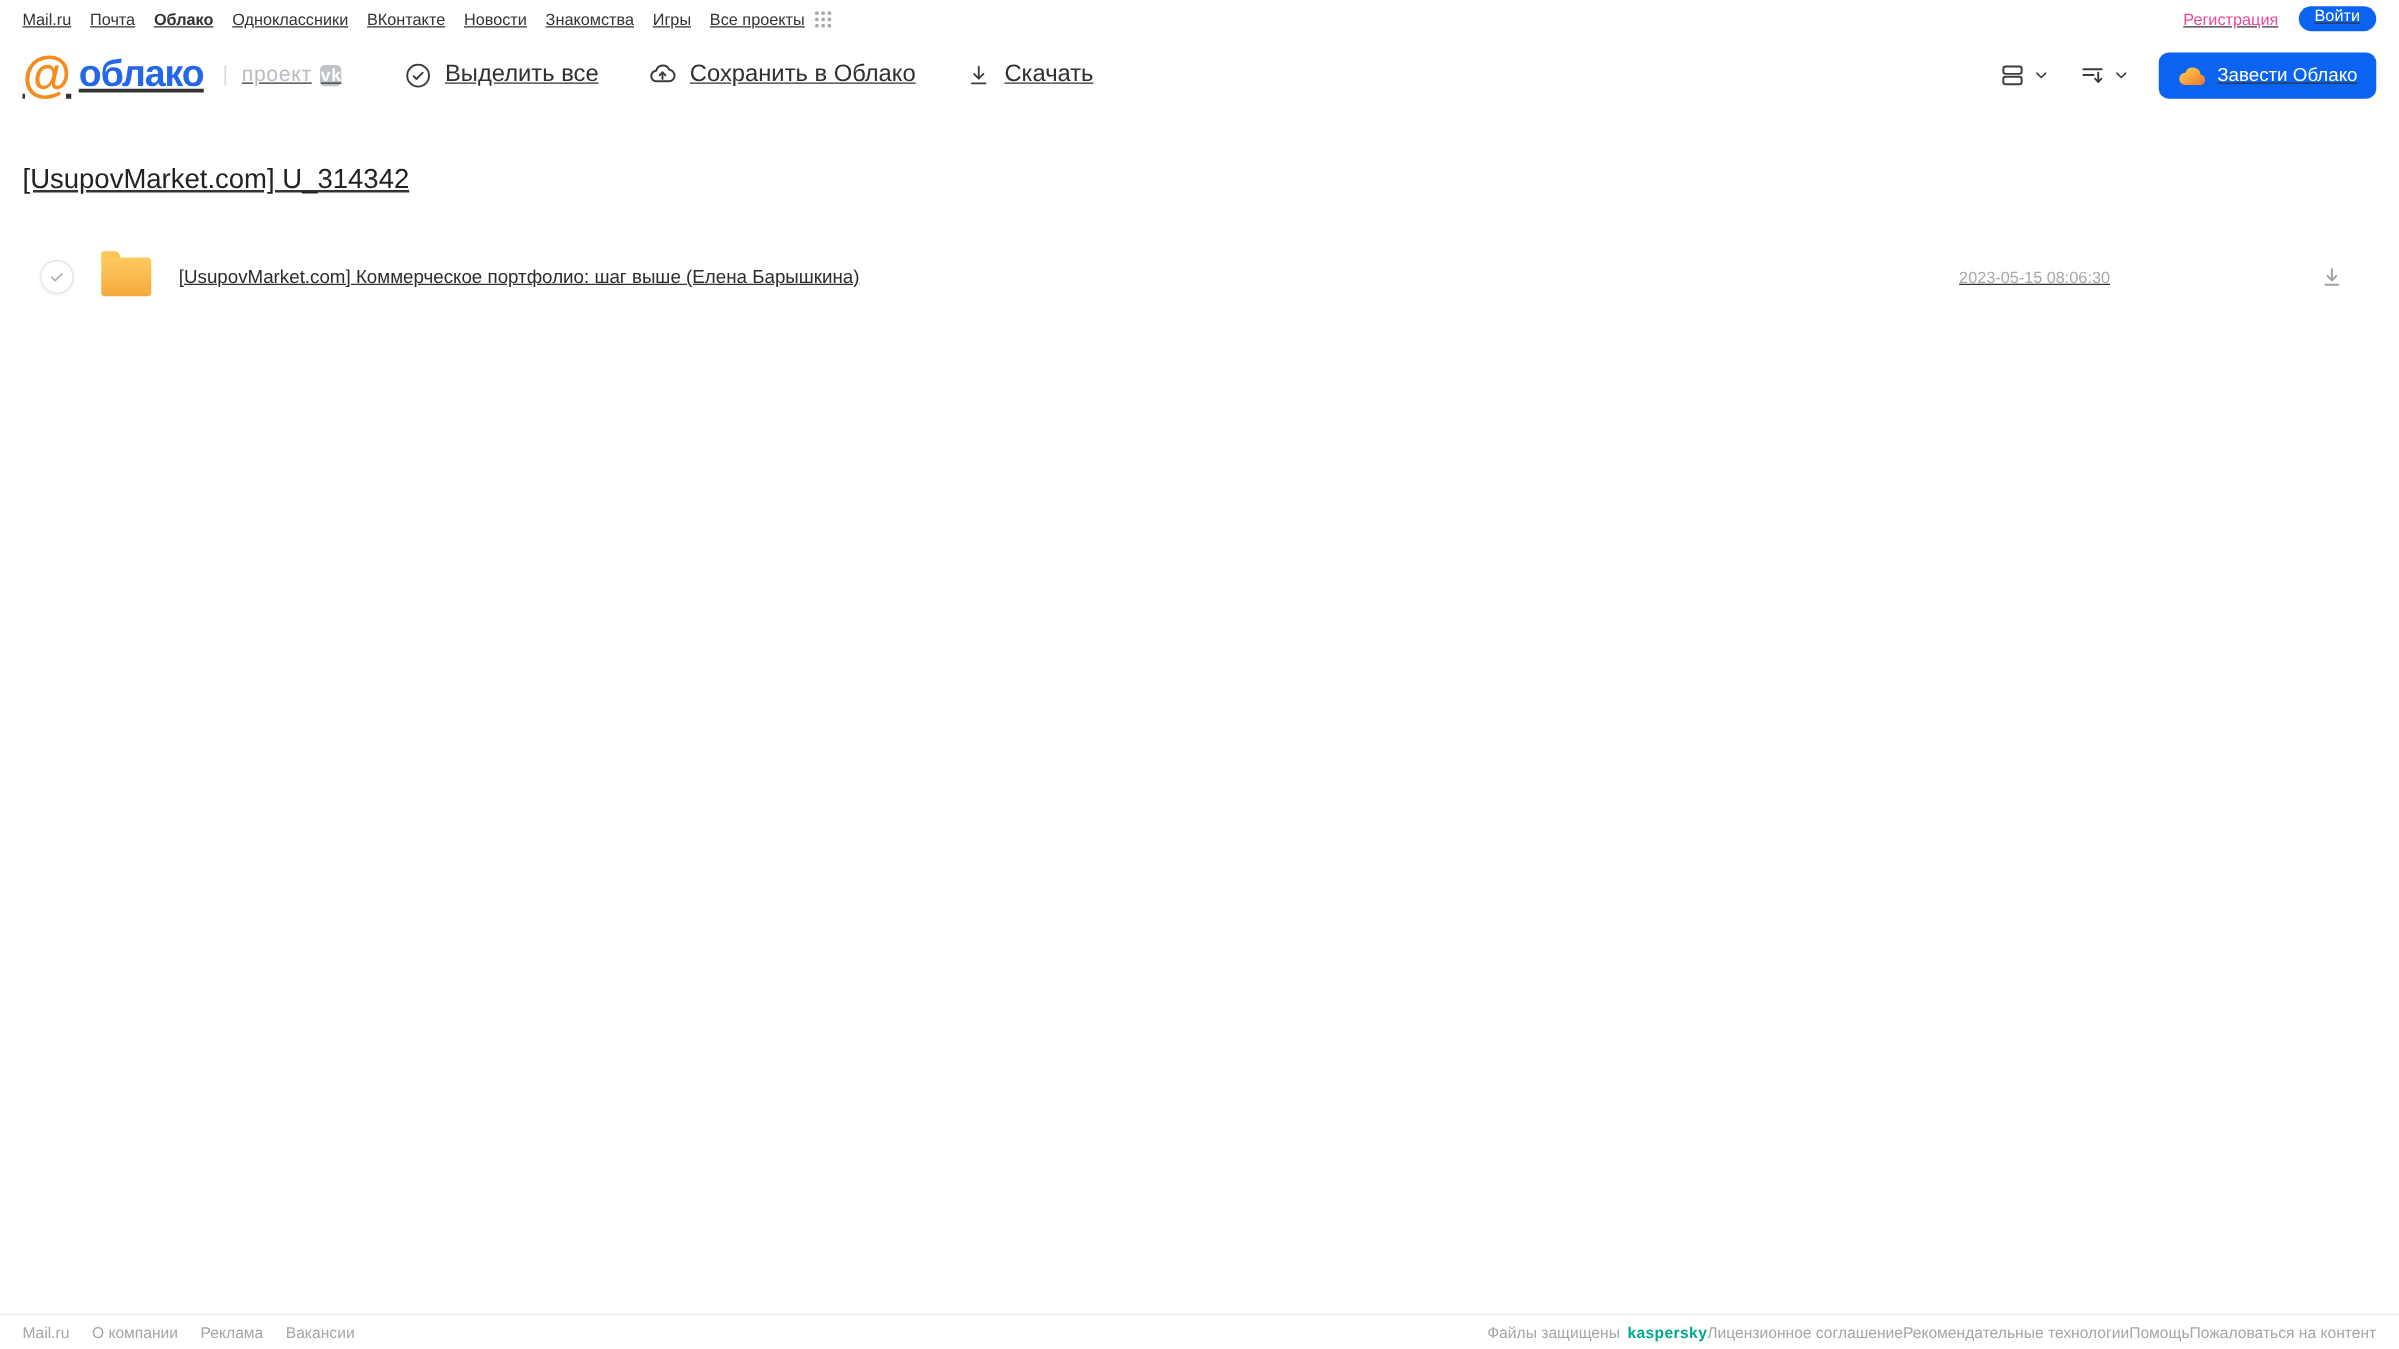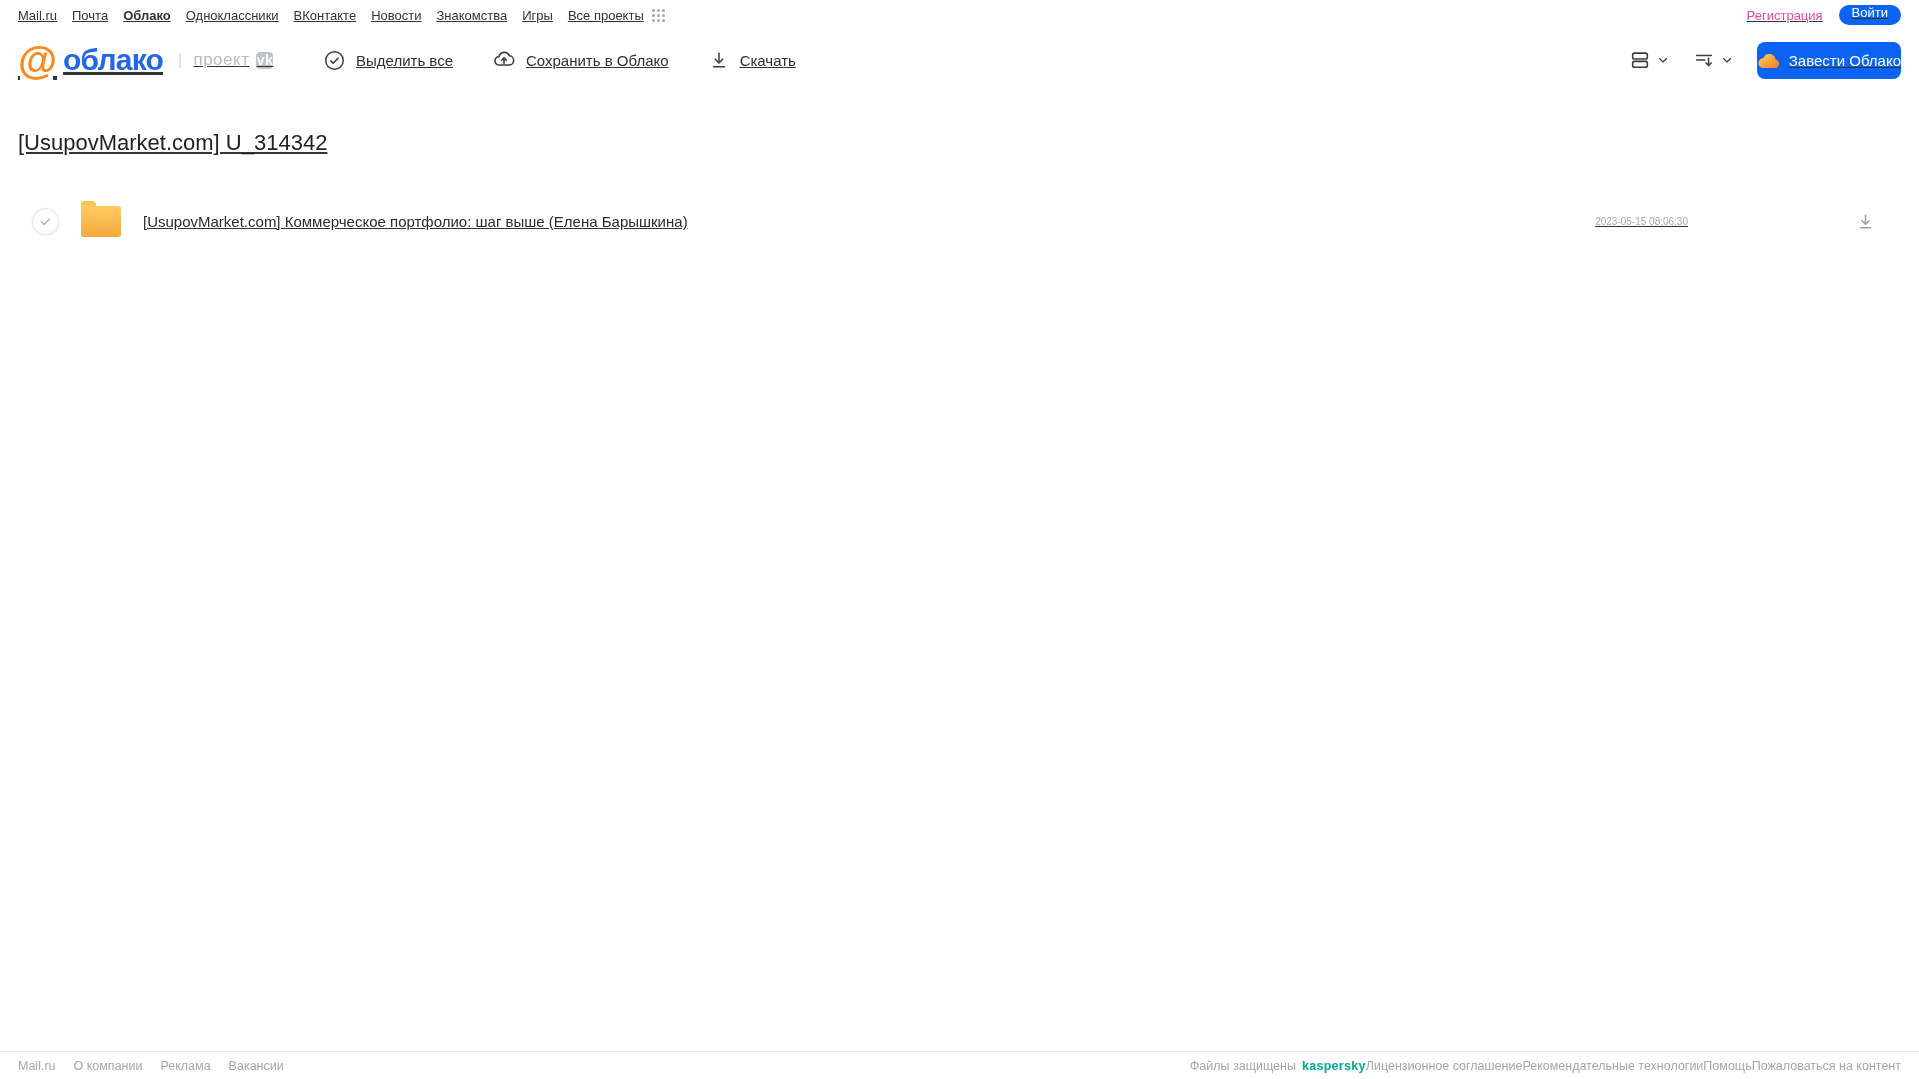--- a/index.html
+++ b/index.html
@@ -20,36 +20,36 @@
   
   .header { display:flex; align-items:center; height:52px; padding:0 18px; margin-top:4px; }
   .logo { display:flex; align-items:center; width:306px; flex:none; cursor:pointer; }
   .logo-at { font-size:40px; font-weight:800; color:#f68c1f; line-height:0.9; }
   .logo-text { font-size:30px; font-weight:700; color:#2366e8; margin-left:6px; letter-spacing:-0.8px; }
   .logo-sep { color:#dcdcdc; margin:0 11px 0 15px; font-size:17px; font-weight:300; }
   .logo-project { color:#b9bcc1; font-size:17px; display:flex; align-items:center; letter-spacing:0.5px; }
   .vk-badge { width:17px; height:17px; margin-left:7px; border-radius:4px; background:#bfc3c9; color:#fff; font-size:14px; font-weight:700; display:flex; align-items:center; justify-content:center; }
 
   .toolbar { display:flex; align-items:center; gap:40px; }
-  .tool-btn { display:flex; align-items:center; gap:11px; font-size:15px; color:#2f2f2f; cursor:pointer; white-space:nowrap; }
+  .tool-btn { display:flex; align-items:center; gap:11px; font-size:19px; color:#2f2f2f; cursor:pointer; white-space:nowrap; }
 
   .header-right { margin-left:auto; display:flex; align-items:center; gap:24px; }
   .view-ctrl { display:flex; align-items:center; gap:6px; cursor:pointer; }
-  .create-btn { display:flex; align-items:center; gap:9px; background:#0b63f2; color:#fff; font-size:15px; border:none; border-radius:8px; height:37px; padding:0 0; font-family:inherit; cursor:pointer; white-space:nowrap; }
+  .create-btn { display:flex; align-items:center; gap:9px; background:#0b63f2; color:#fff; font-size:15px; border:none; border-radius:8px; height:37px; padding:0 15px; font-family:inherit; cursor:pointer; white-space:nowrap; }
 
   
   .content { padding:0 18px; }
   .page-title { font-size:22px; font-weight:400; color:#222; margin:44px 0 0 0; }
   .file-list { margin-top:40px; }
   .file-row { display:flex; align-items:center; height:50px; padding:0 26px 0 14px;text-align:right; }
   .row-check { width:27px; height:27px; flex:none; border-radius:50%; background:#fff; border:1px solid #e4e4e4; display:flex; align-items:center; justify-content:center; box-shadow:0 1px 3px rgba(0,0,0,0.07); cursor:pointer; }
   .folder-icon { position:relative; width:40px; height:31px; flex:none; margin-left:22px; background:linear-gradient(180deg,#ffcb5f,#f3a93c); border-radius:0 3px 3px 3px; }
   .folder-icon::before { content:""; position:absolute; top:-5px; left:0; width:15px; height:6px; background:#fdc457; border-radius:2px 4px 0 0; }
   .file-name { margin-left:22px; font-size:15px; color:#2b2b2b; cursor:pointer; white-space:nowrap; overflow:hidden; text-overflow:ellipsis; }
-  .file-date { margin-left:auto; font-size:10px; color:#a8a8a8; white-space:nowrap; }
+  .file-date { margin-left:auto; font-size:13px; color:#a8a8a8; white-space:nowrap; }
   .row-download { margin-left:168px; display:flex; align-items:center; cursor:pointer; }
 
   
   .footer { position:absolute; left:0; right:0; bottom:0; height:28px; border-top:1px solid #e9e9e9; display:flex; align-items:center; padding:0 18px; font-size:12.5px; color:#a6a6a6; background:#fff; }
   .footer-left { display:flex; gap:18px; }
   .footer-right { margin-left:auto; display:flex; align-items:center; }
   .f-link { cursor:pointer; white-space:nowrap; }
   .protected { display:flex; align-items:center; gap:6px; white-space:nowrap; }
   .kaspersky { color:#00a88e; font-weight:700; letter-spacing:0.3px; cursor:pointer; }
 

